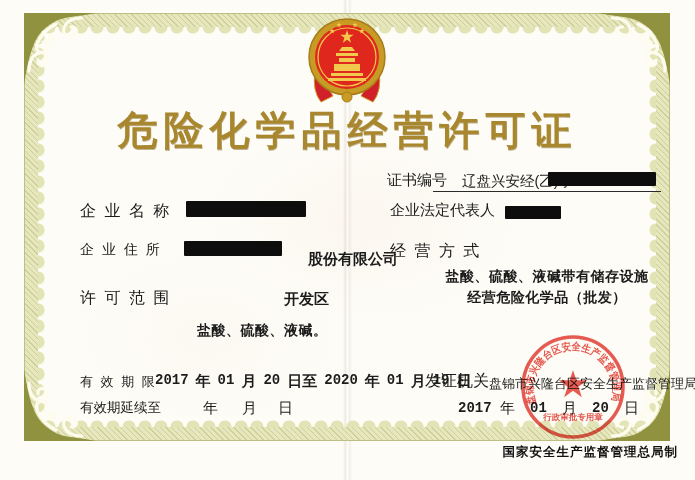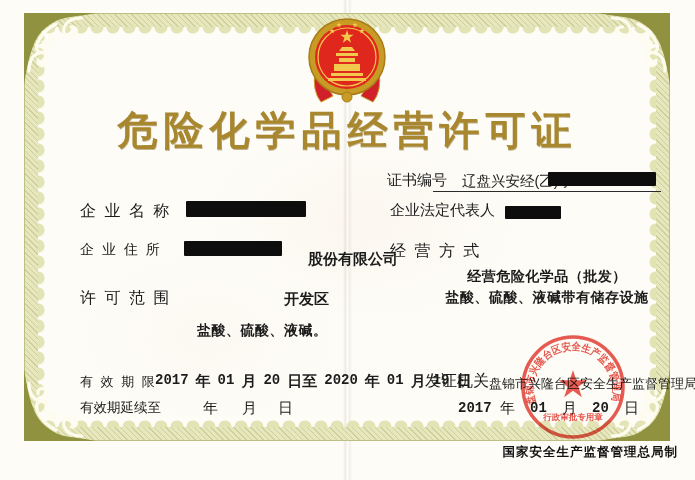--- a/index.html
+++ b/index.html
@@ -158,22 +158,22 @@
 
   <div class="txt lbl" style="left:390px; top:201px; font-size:15px;">企业法定代表人</div>
   <div class="redact" style="left:505px; top:206px; width:56px; height:13px;"></div>
 
   <div class="txt lbl" style="left:80px; top:241px; font-size:14px; letter-spacing:2px;">企 业 住 所</div>
   <div class="redact" style="left:184px; top:241px; width:98px; height:15px;"></div>
   <div class="txt" style="left:284px; top:242px; font-size:15px; font-weight:bold;margin-top:48px;">开发区</div>
 
   <div class="txt lbl" style="left:390px; top:241px; font-size:16px; letter-spacing:2px;">经 营 方 式</div>
   <div class="biz-lines">
+    <div>盐酸、硫酸、液碱带有储存设施</div>
     <div>经营危险化学品（批发）</div>
-    <div>盐酸、硫酸、液碱带有储存设施</div>
   </div>
 
   <div class="txt" style="left:197px; top:322px; font-size:14px; font-weight:bold; letter-spacing:0.5px;">盐酸、硫酸、液碱。</div>
   <div class="txt lbl" style="left:80px; top:288px; font-size:16px; letter-spacing:2px;">许 可 范 围</div>
 
   <div class="txt lbl" style="left:80px; top:373px; font-size:13px; letter-spacing:2px;">有 效 期 限</div>
   <div class="validity-row">
     <span class="num">2017</span>
     <span class="unit">年</span>
     <span class="num">01</span>

